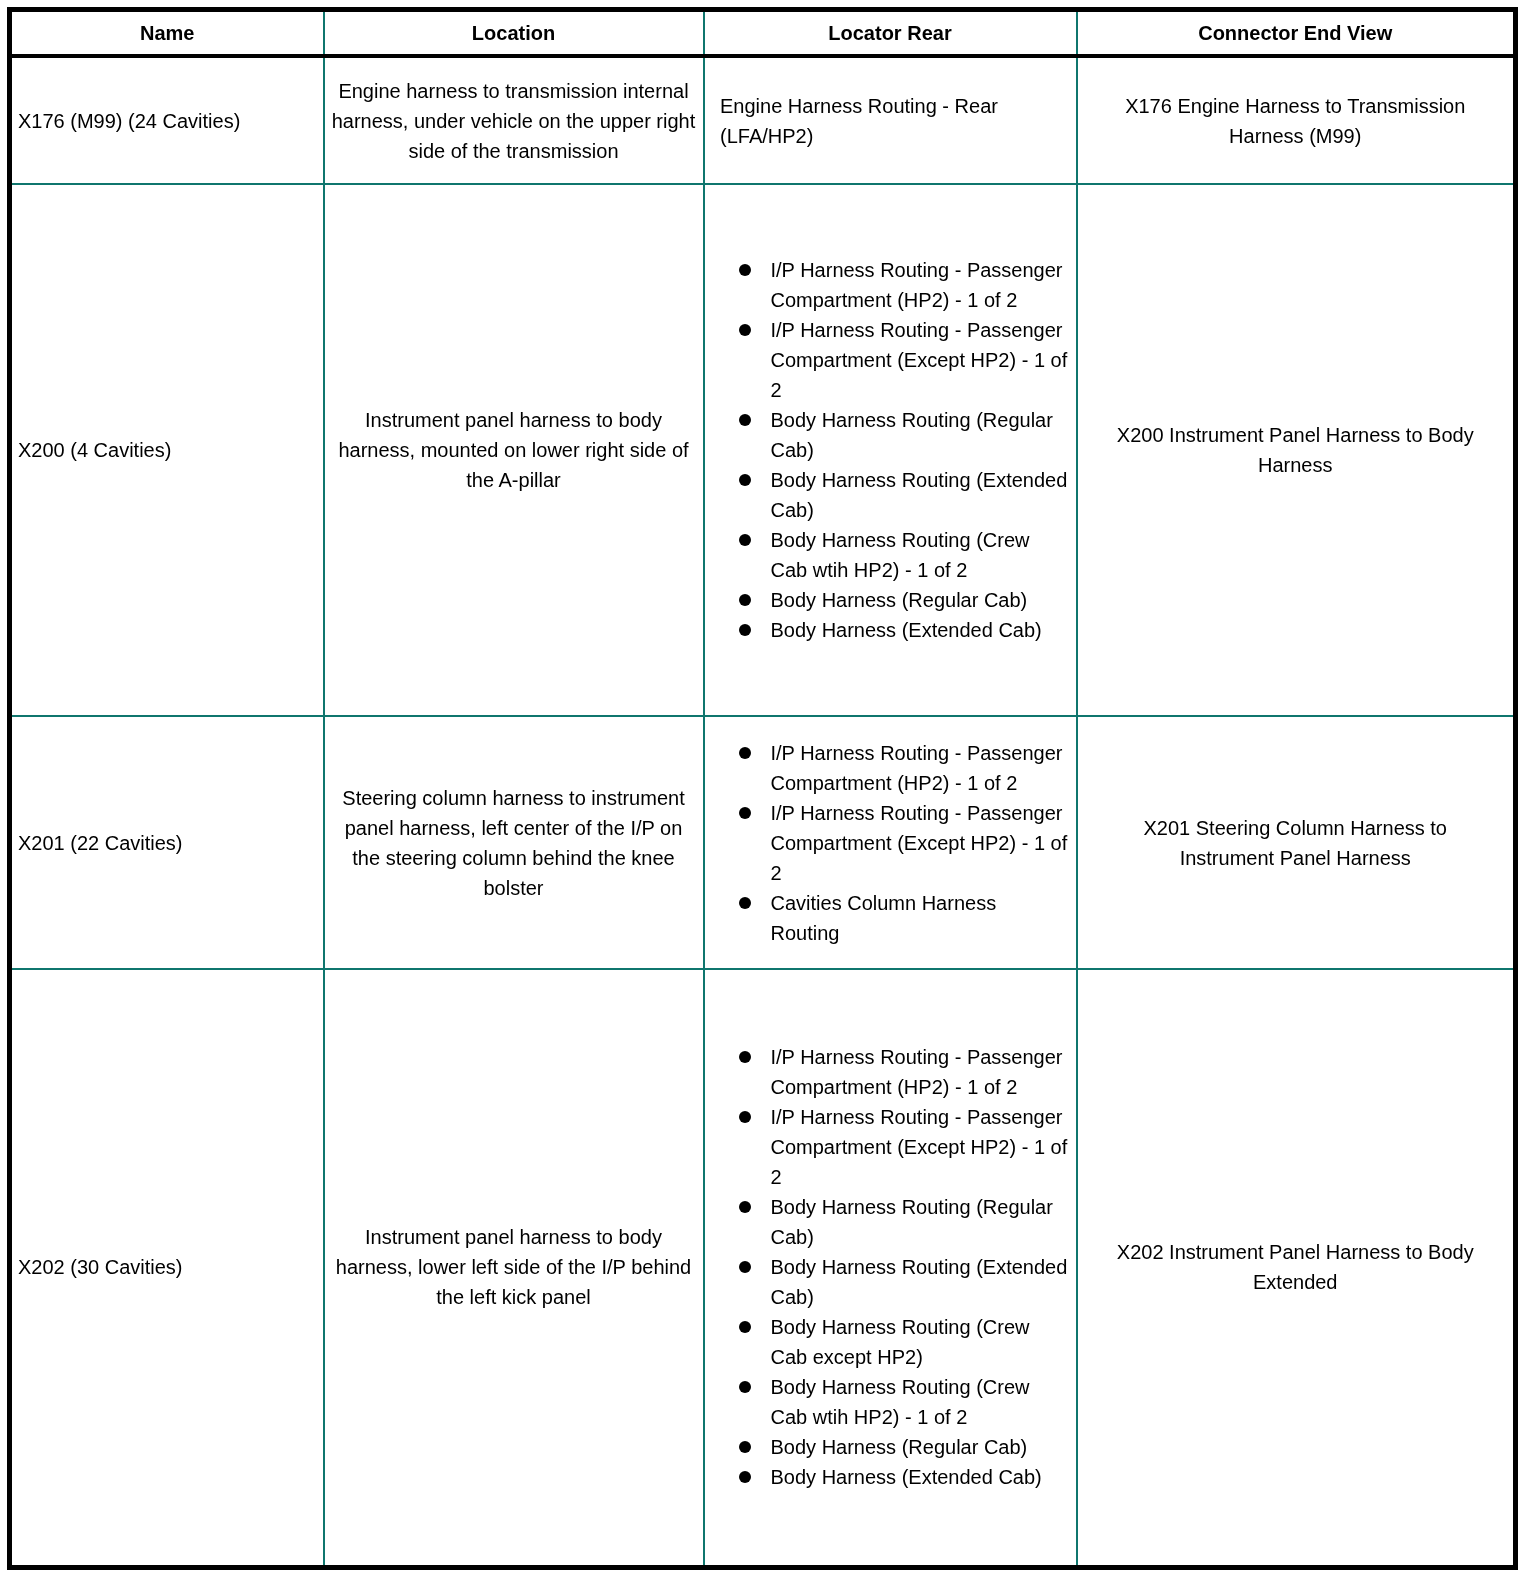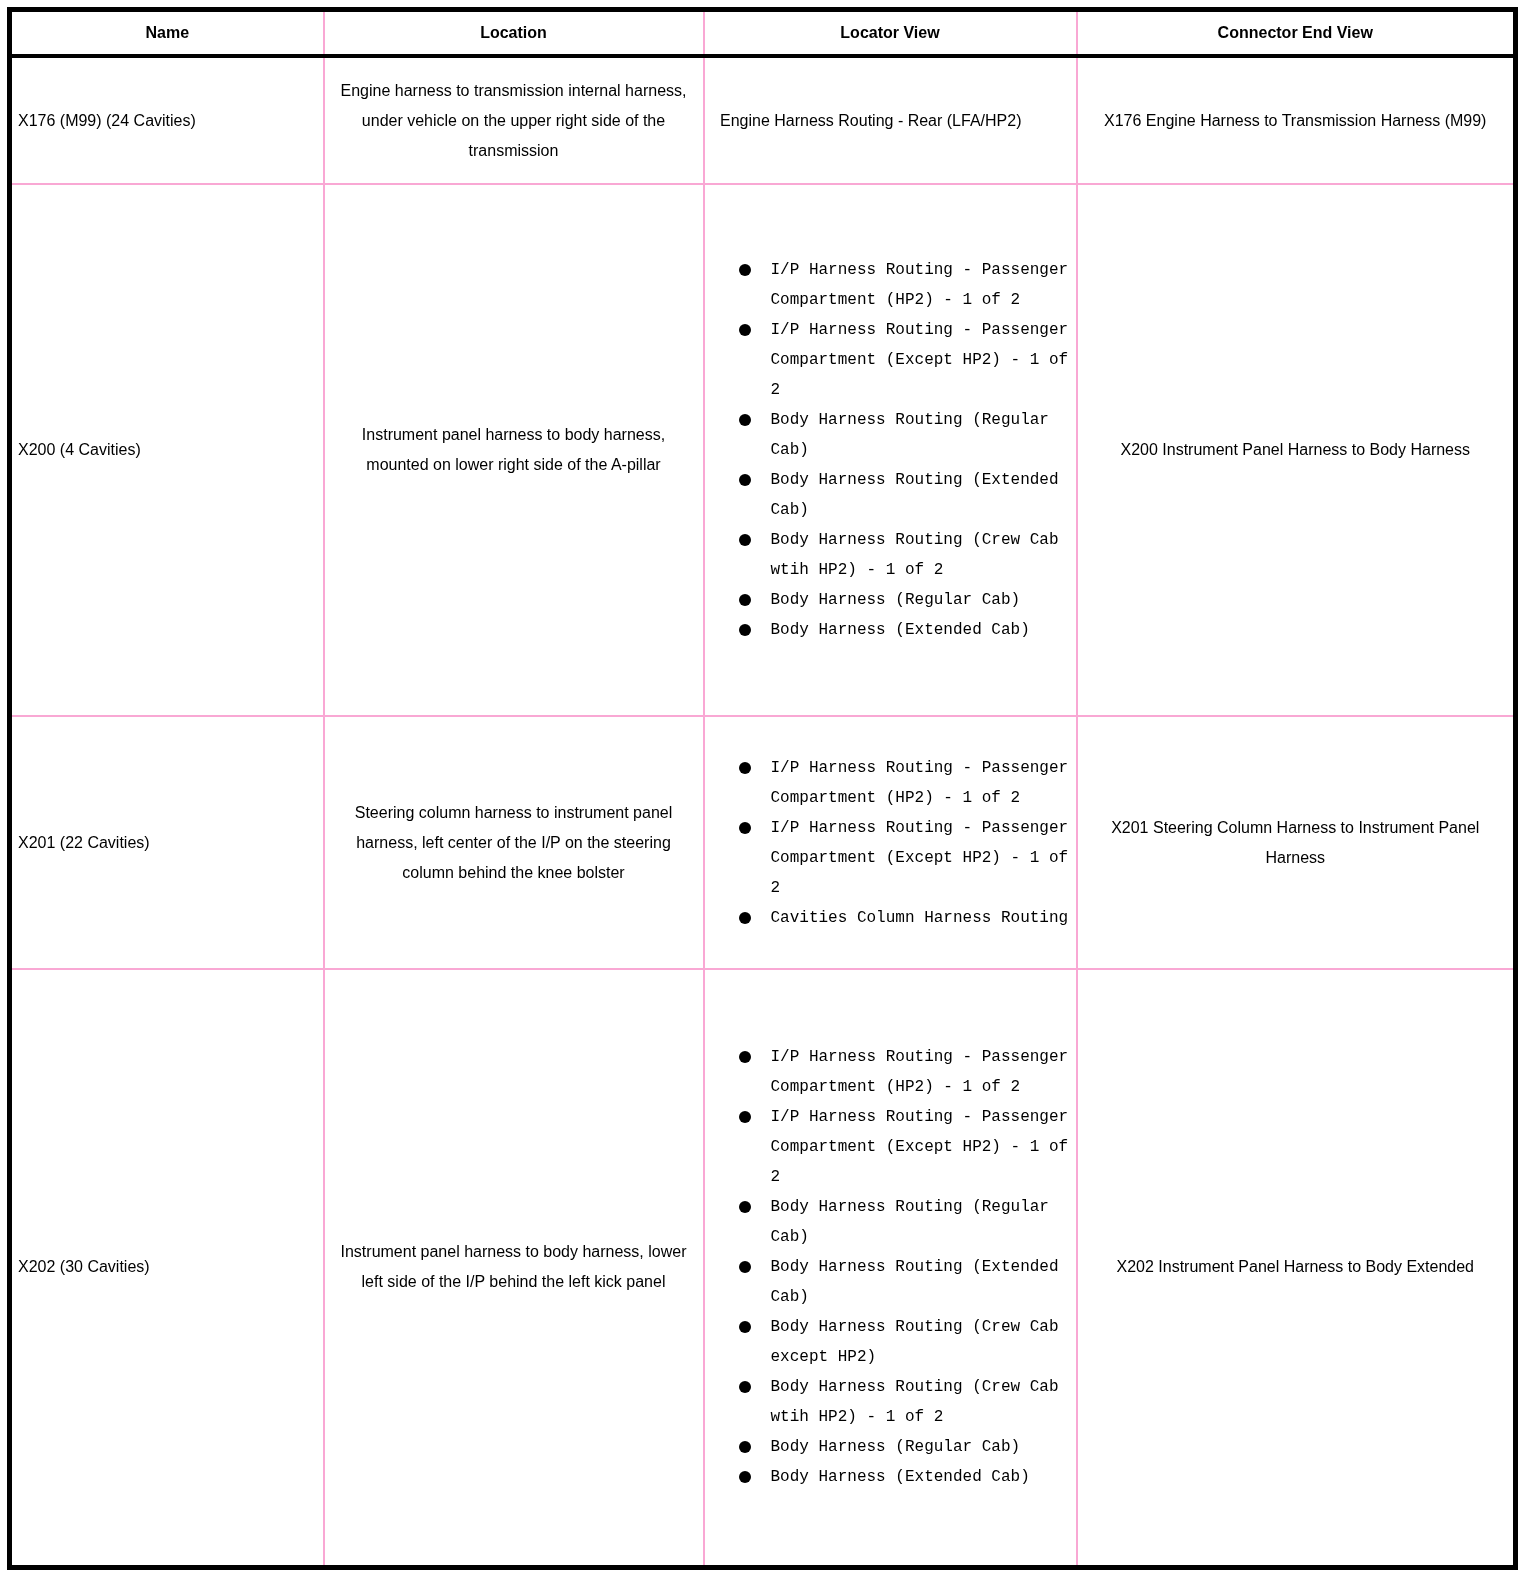--- a/index.html
+++ b/index.html
@@ -18,22 +18,22 @@
     table-layout: fixed;
     width: 1506px;
     border: 5px solid #000;
   }
   col.c-name      { width: 314px; }
   col.c-location  { width: 380px; }
   col.c-locator   { width: 373px; }
   col.c-connector { width: 439px; }
 
   th, td {
-    border: 2px solid #f9a8d4;
-    font-size: 16px;
+    border: 2px solid #0f766e;
+    font-size: 20px;
     vertical-align: middle;
     overflow: hidden;
   }
   thead th {
     border-bottom: 4px solid #000;
     font-weight: bold;
     text-align: center;
     height: 38px;
     line-height: 30px;
     padding: 2px 4px;
@@ -63,21 +63,20 @@
   }
   ul.locator-list {
     list-style: none;
     margin: 0;
     padding: 0 0 0 30px;
   }
   li.locator-item {
     position: relative;
     padding-left: 32px;
     max-width: 300px;
-    font-family: Liberation Mono, monospace;
   }
   li.locator-item::before {
     content: "";
     position: absolute;
     left: 0;
     top: 9px;
     width: 12px;
     height: 12px;
     border-radius: 50%;
     background: #000;
@@ -99,21 +98,21 @@
   <colgroup>
     <col class="c-name">
     <col class="c-location">
     <col class="c-locator">
     <col class="c-connector">
   </colgroup>
   <thead>
     <tr>
       <th>Name</th>
       <th>Location</th>
-      <th>Locator View</th>
+      <th>Locator Rear</th>
       <th>Connector End View</th>
     </tr>
   </thead>
   <tbody>
       <tr>
         <td class="cell-name">X176 (M99) (24 Cavities)</td>
         <td class="cell-location">Engine harness to transmission internal harness, under vehicle on the upper right side of the transmission</td>
         <td class="cell-locator">
           <div class="locator-center">Engine Harness Routing - Rear (LFA/HP2)</div>
         </td>

